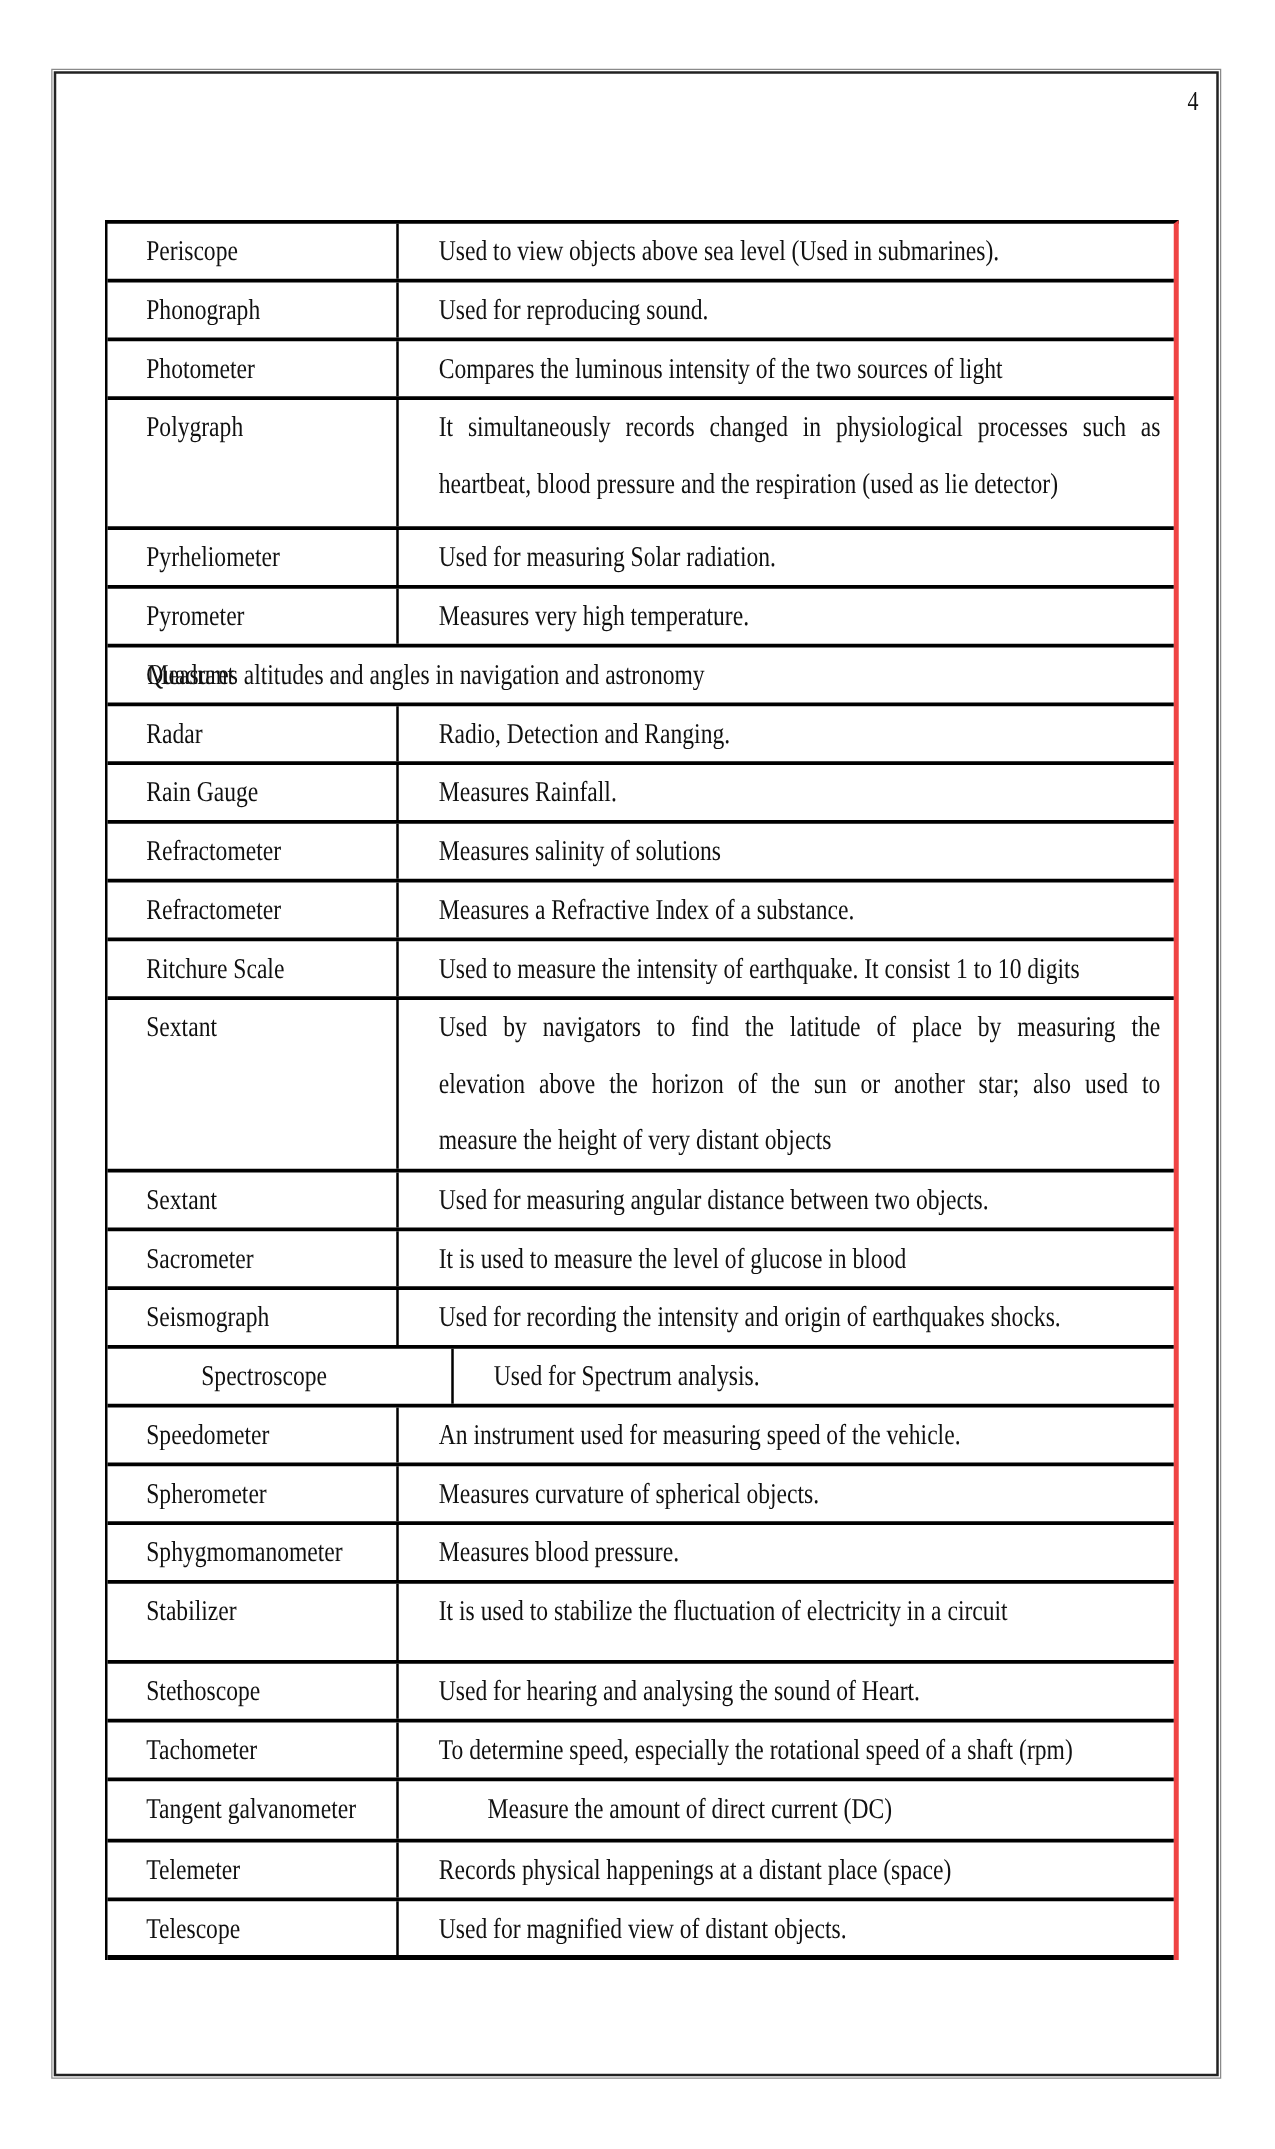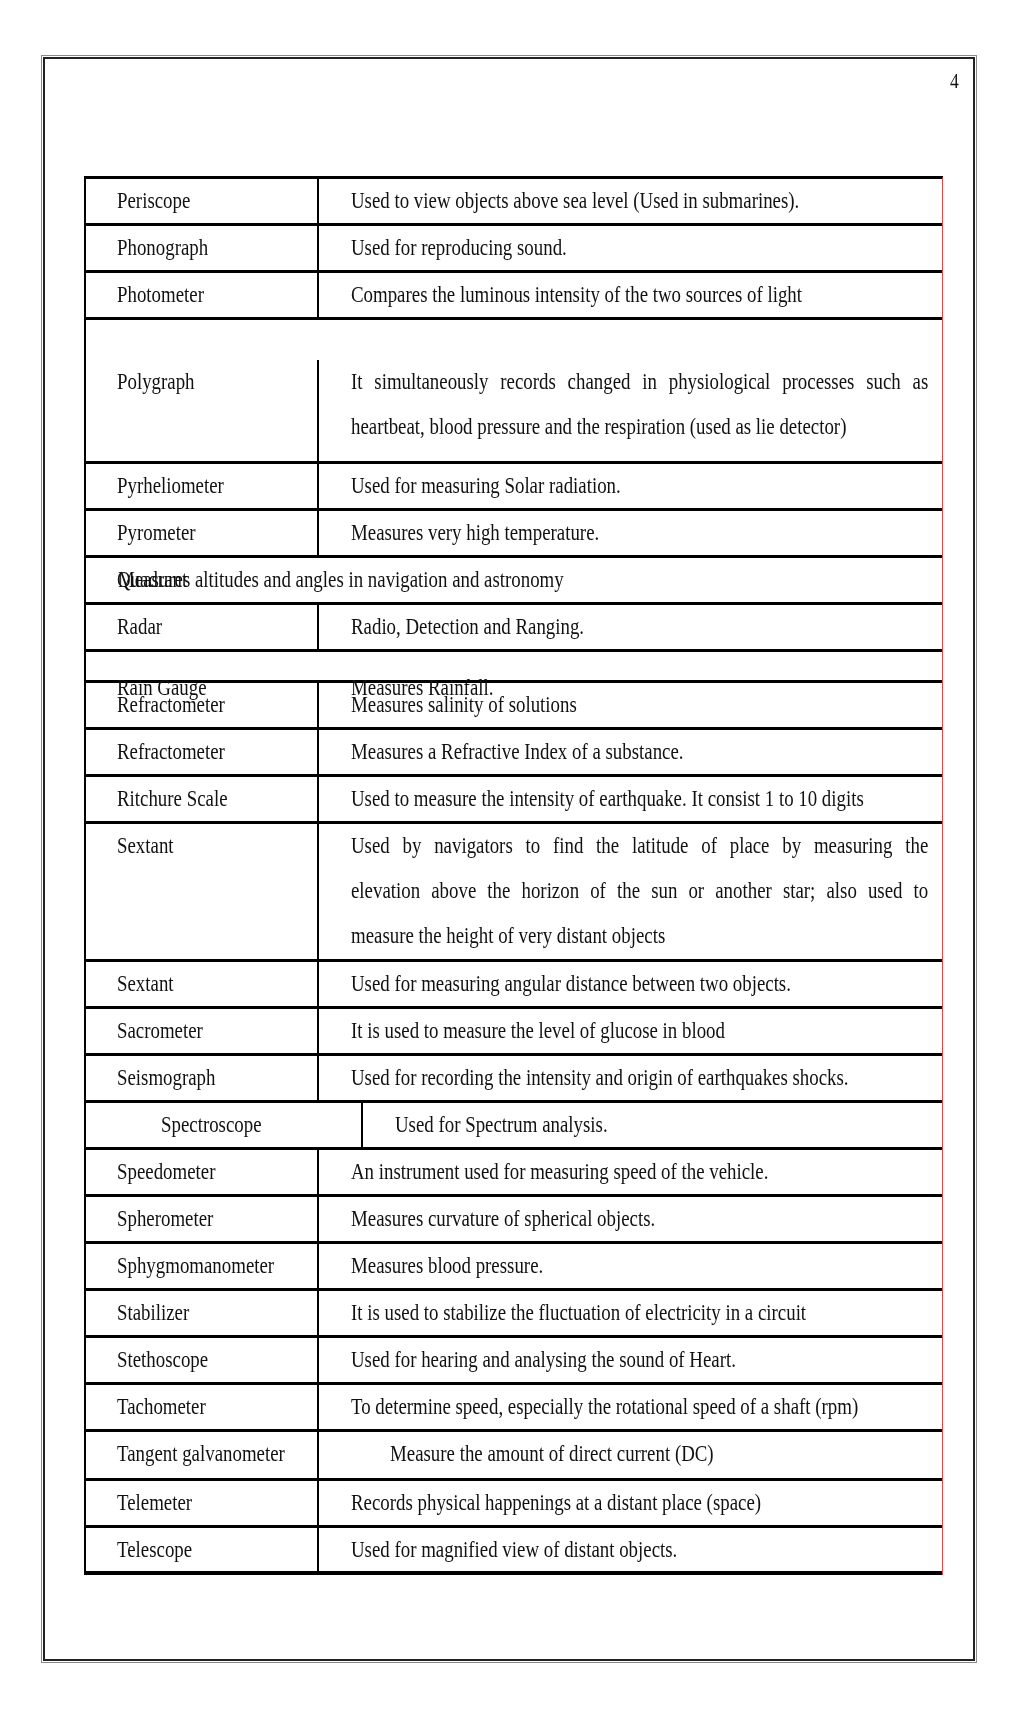--- a/index.html
+++ b/index.html
@@ -5,21 +5,21 @@
   html, body { margin: 0; padding: 0; background: #ffffff; }
   body { width: 1020px; height: 1719px; position: relative; overflow: hidden;
          font-family: "Liberation Serif", "DejaVu Serif", serif; color: #111; }
   .frame-outer { position: absolute; left: 41px; top: 55px; width: 936px; height: 1608px;
                  border: 1px solid #8a8a8a; box-sizing: border-box; }
   .frame-inner { position: absolute; left: 43px; top: 57px; width: 932px; height: 1604px;
                  border: 2px solid #222; box-sizing: border-box; }
   .page-number { position: absolute; left: 950px; top: 68px; font-size: 22px; line-height: 26px;
                  transform: scaleX(0.8); transform-origin: left top; }
   .table { position: absolute; left: 84px; top: 176px; width: 859px;
-           border-top: 3px solid #000; border-left: 2px solid #000; border-right: 1px solid #ef4444;
+           border-top: 3px solid #000; border-left: 2px solid #000; border-right: 4px solid #ef4444;
            box-sizing: border-box; }
   .row { display: flex; border-bottom: 3px solid #000; box-sizing: border-box; }
   .row:last-child { border-bottom-width: 4px; }
   .cell-name { width: 233px; flex: none; border-right: 2px solid #000; box-sizing: border-box;
                position: relative; }
   .cell-desc { flex: 1; position: relative; }
   .txt { position: absolute; left: 32px; top: 6px; font-size: 23px; line-height: 32px;
          white-space: nowrap; transform: scaleX(0.82); transform-origin: left top; }
   .cell-name .txt { left: 31px; }
   .lines { position: absolute; left: 32px; top: 6px; width: 704px; transform: scaleX(0.82);
@@ -54,21 +54,21 @@
       </div>
     </div>
     <div class="row" style="height: 47px;">
       <div class="cell-name">
         <span class="txt">Photometer</span>
       </div>
       <div class="cell-desc">
         <span class="txt">Compares the luminous intensity of the two sources of light</span>
       </div>
     </div>
-    <div class="row" style="height: 104px; margin-top: 40px;">
+    <div class="row" style="height: 104px;">
       <div class="cell-name">
         <span class="txt">Polygraph</span>
       </div>
       <div class="cell-desc">
         <div class="lines">
           <span class="line">It simultaneously records changed in physiological processes such as</span>
           <span class="line last">heartbeat, blood pressure and the respiration (used as lie detector)</span>
         </div>
       </div>
     </div>
@@ -97,21 +97,21 @@
       </div>
     </div>
     <div class="row" style="height: 47px;">
       <div class="cell-name">
         <span class="txt">Radar</span>
       </div>
       <div class="cell-desc">
         <span class="txt">Radio, Detection and Ranging.</span>
       </div>
     </div>
-    <div class="row" style="height: 31px; align-items: center;">
+    <div class="row" style="height: 47px;">
       <div class="cell-name">
         <span class="txt">Rain Gauge</span>
       </div>
       <div class="cell-desc">
         <span class="txt">Measures Rainfall.</span>
       </div>
     </div>
     <div class="row" style="height: 47px;">
       <div class="cell-name">
         <span class="txt">Refractometer</span>
@@ -197,21 +197,21 @@
       </div>
     </div>
     <div class="row" style="height: 47px;">
       <div class="cell-name">
         <span class="txt">Sphygmomanometer</span>
       </div>
       <div class="cell-desc">
         <span class="txt">Measures blood pressure.</span>
       </div>
     </div>
-    <div class="row" style="height: 47px;">
+    <div class="row" style="height: 64px;">
       <div class="cell-name">
         <span class="txt">Stabilizer</span>
       </div>
       <div class="cell-desc">
         <span class="txt">It is used to stabilize the fluctuation of electricity in a circuit</span>
       </div>
     </div>
     <div class="row" style="height: 47px;">
       <div class="cell-name">
         <span class="txt">Stethoscope</span>

